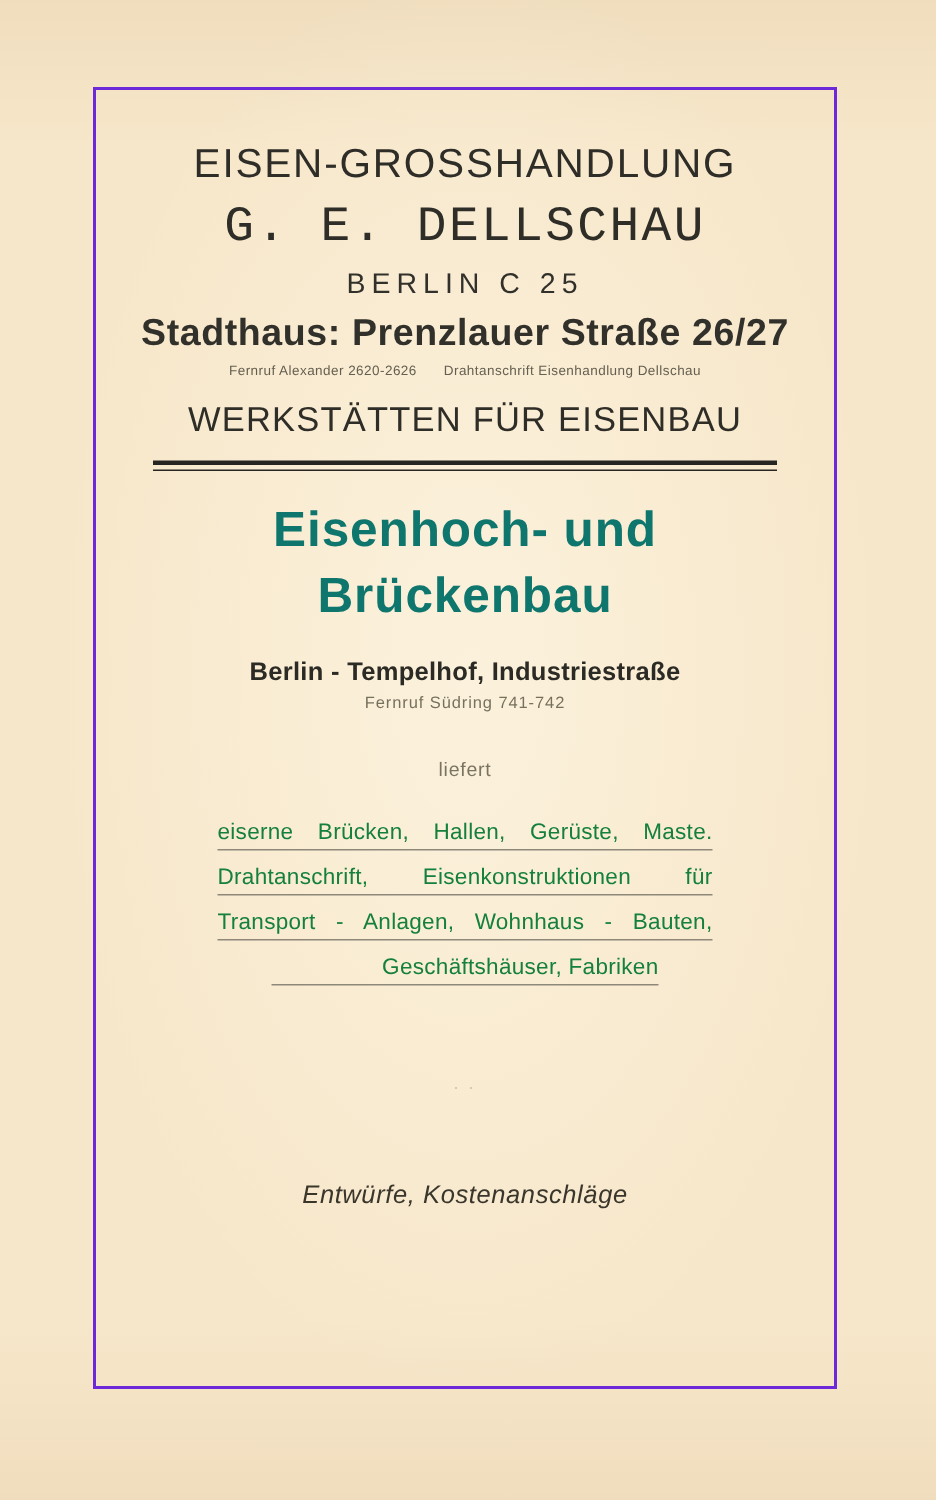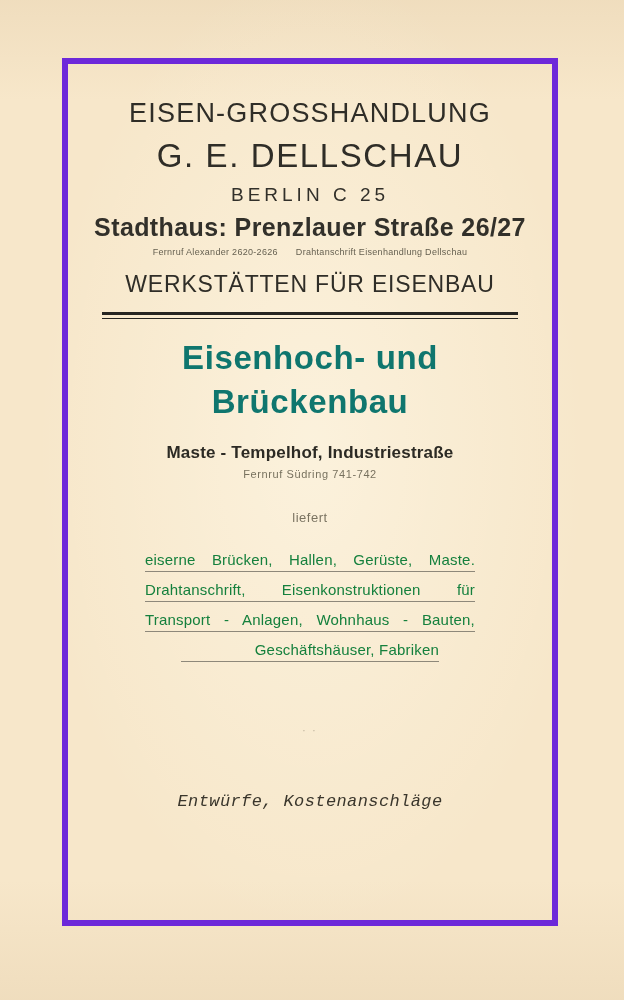--- a/index.html
+++ b/index.html
@@ -28,21 +28,21 @@
       radial-gradient(ellipse at 50% 45%, rgba(255,250,235,0.55) 0%, rgba(246,228,198,0.0) 62%),
       linear-gradient(180deg, rgba(226,203,167,0.35) 0%, rgba(246,229,200,0) 10%, rgba(246,229,200,0) 88%, rgba(226,203,167,0.35) 100%);
     pointer-events: none;
   }
   .frame {
     position: absolute;
     left: 62px;
     top: 58px;
     width: 496px;
     height: 868px;
-    border: 6px solid #6d28d9;
+    border: 2px solid #6d28d9;
     box-sizing: border-box;
   }
   .inner {
     position: absolute;
     left: 0;
     top: 0;
     right: 0;
     bottom: 0;
     padding: 0 22px;
     box-sizing: border-box;
@@ -59,20 +59,21 @@
     font-family: "Liberation Sans", sans-serif;
     white-space: nowrap;
   }
   .hdr-line2 {
     margin-top: 8px;
     font-size: 33px;
     letter-spacing: 1.6px;
     color: #2f2d27;
     font-weight: 400;
     white-space: nowrap;
+    font-family: Liberation Mono, monospace;
   }
   .hdr-line3 {
     margin-top: 9px;
     font-size: 19px;
     letter-spacing: 4px;
     color: #32302a;
     font-weight: 400;
   }
   .hdr-line4 {
     margin-top: 7px;
@@ -178,21 +179,21 @@
   .footnote-dots {
     margin-top: 54px;
     font-size: 10px;
     color: #837c68;
     letter-spacing: 2px;
     opacity: 0.55;
   }
 
   .closing {
     margin-top: 56px;
-    font-family: Liberation Mono, monospace;
+    font-family: Liberation Sans, sans-serif;
     font-style: italic;
     font-size: 17px;
     color: #3a362c;
     letter-spacing: 0.4px;
   }
 </style>
 </head>
 <body>
 
 <div class="page">
@@ -209,21 +210,21 @@
       <div class="hdr-line5">WERKSTÄTTEN FÜR EISENBAU</div>
 
       <div class="rule"></div>
 
 
       <div class="dept-title">
         <span class="l1">Eisenhoch- und</span>
         <span class="l2">Brückenbau</span>
       </div>
 
-      <div class="address">Maste - Tempelhof,   Industriestraße</div>
+      <div class="address">Berlin - Tempelhof,   Industriestraße</div>
       <div class="address-phone">Fernruf   Südring  741-742</div>
 
       <div class="liefert">liefert</div>
 
       <div class="products">
         <div class="prod-line justify">eiserne Brücken,  Hallen, Gerüste,  Maste.</div>
         <div class="prod-line justify">Drahtanschrift,  Eisenkonstruktionen  für</div>
         <div class="prod-line justify">Transport - Anlagen,   Wohnhaus - Bauten,</div>
         <div class="prod-wrap-last">
           <div class="prod-line short">Geschäftshäuser,  Fabriken</div>

